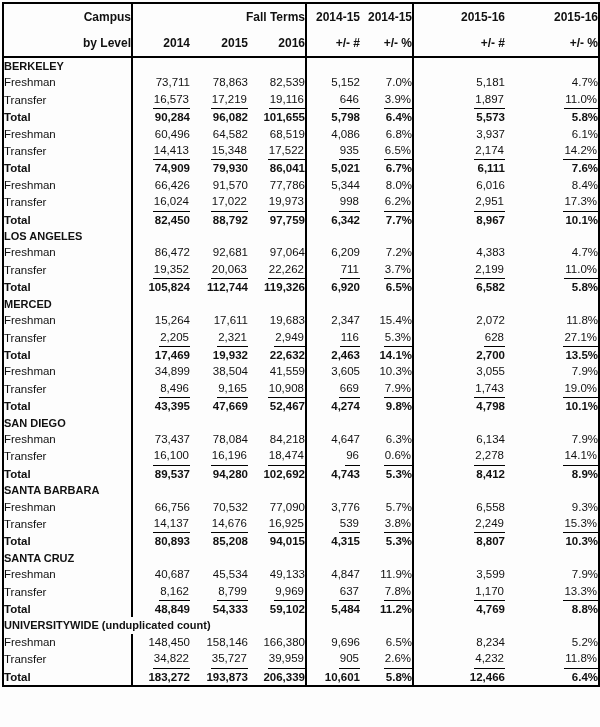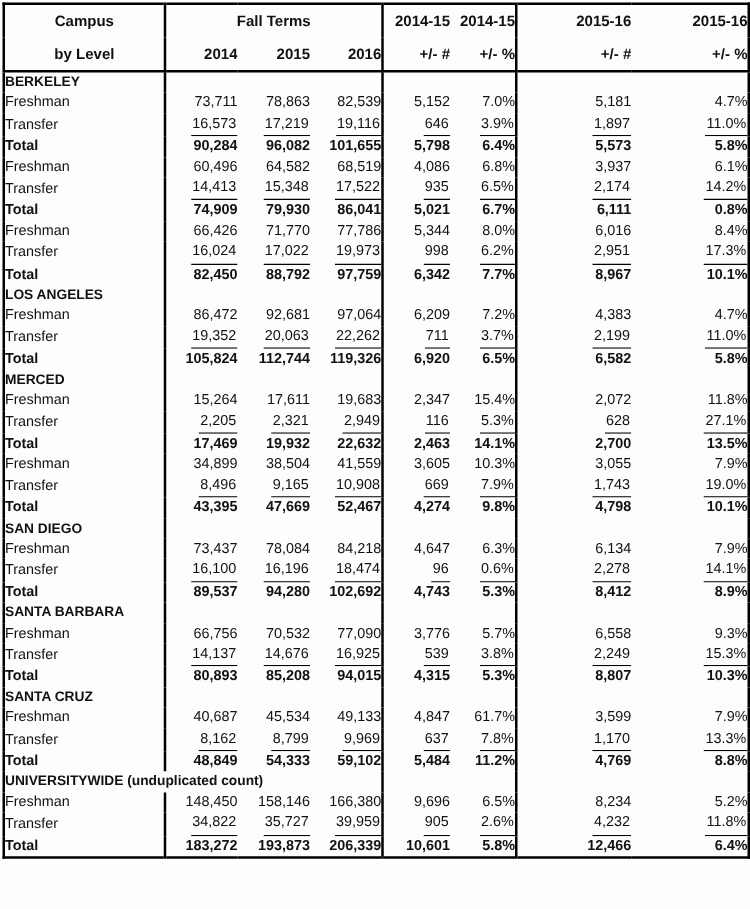--- a/index.html
+++ b/index.html
@@ -37,21 +37,21 @@
   td.br { border-right: 2px solid #000; }
   
   table.apps { border: 2px solid #000; }
   
   thead td {
     font-weight: bold;
     font-size: 12px;
     height: 26px;
   }
   thead tr.hdr2 td { border-bottom: 2px solid #000; margin-left: 36px; }
-  .center { text-align: center; }
+  .center { text-align: right; }
   .num  { text-align: right; padding-right: 8px; }
   .flush { padding-right: 3px; }
   
   tbody td {
     font-size: 11.5px;
     height: 16.4px;
     line-height: 16.4px;
   }
   td.campus {
     font-weight: bold;
@@ -159,26 +159,26 @@
           <td class="num"><span class="u">14.2%</span></td>
         </tr>
         <tr class="total">
           <td class="rowlabel br">Total</td>
           <td class="num">74,909</td>
           <td class="num">79,930</td>
           <td class="num flush br">86,041</td>
           <td class="num">5,021</td>
           <td class="num flush br">6.7%</td>
           <td class="num">6,111</td>
-          <td class="num">0.8%</td>
+          <td class="num">7.6%</td>
         </tr>
         <tr>
           <td class="rowlabel br">Freshman</td>
           <td class="num">66,426</td>
-          <td class="num">71,770</td>
+          <td class="num">91,570</td>
           <td class="num flush br">77,786</td>
           <td class="num">5,344</td>
           <td class="num flush br">8.0%</td>
           <td class="num">6,016</td>
           <td class="num">8.4%</td>
         </tr>
         <tr>
           <td class="rowlabel br">Transfer</td>
           <td class="num"><span class="u">16,024</span></td>
           <td class="num"><span class="u">17,022</span></td>
@@ -377,21 +377,21 @@
           <td class="br" colspan="3"></td>
           <td class="br" colspan="2"></td>
           <td colspan="2"></td>
         </tr>
         <tr>
           <td class="rowlabel br">Freshman</td>
           <td class="num">40,687</td>
           <td class="num">45,534</td>
           <td class="num flush br">49,133</td>
           <td class="num">4,847</td>
-          <td class="num flush br">61.7%</td>
+          <td class="num flush br">11.9%</td>
           <td class="num">3,599</td>
           <td class="num">7.9%</td>
         </tr>
         <tr>
           <td class="rowlabel br">Transfer</td>
           <td class="num"><span class="u">8,162</span></td>
           <td class="num"><span class="u">8,799</span></td>
           <td class="num flush br"><span class="u">9,969</span></td>
           <td class="num"><span class="u">637</span></td>
           <td class="num flush br"><span class="u">7.8%</span></td>

